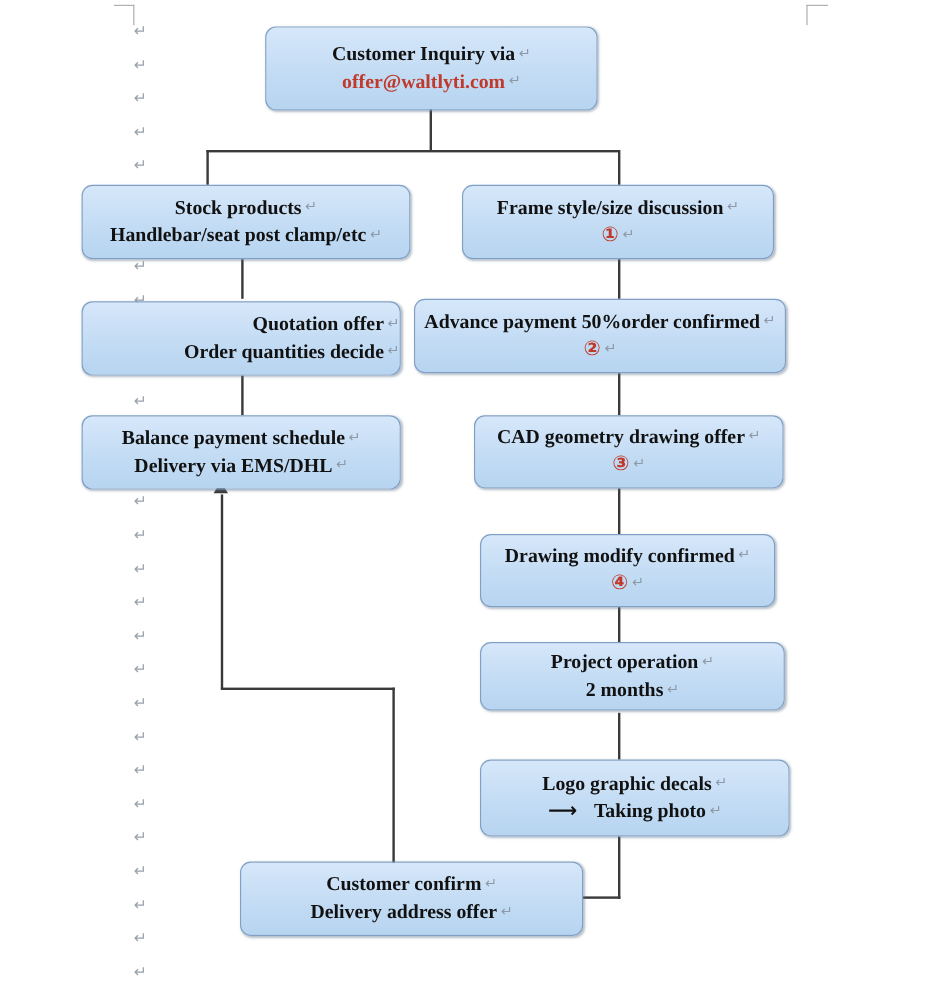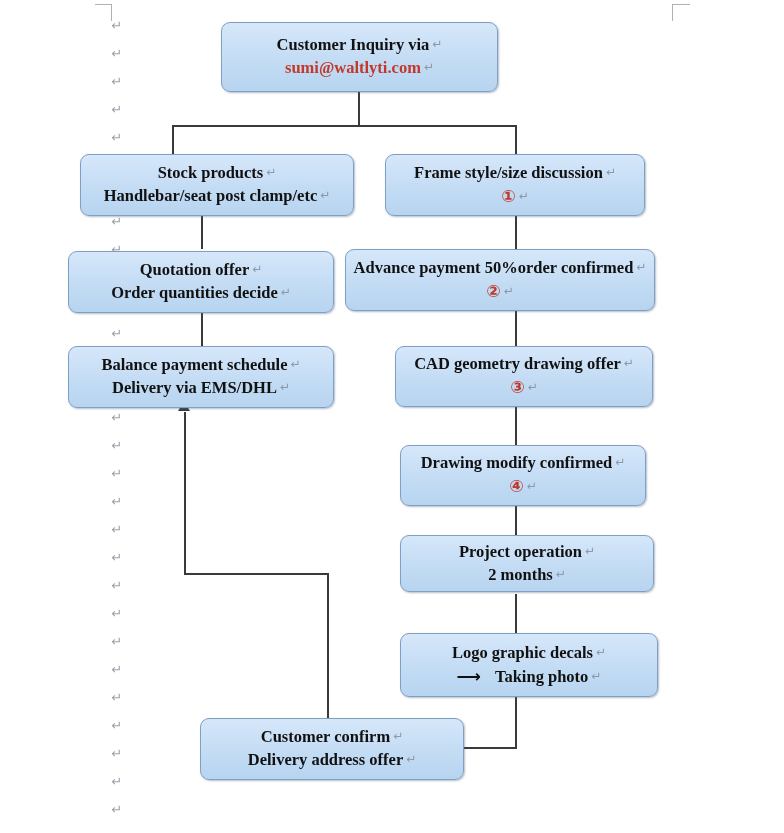--- a/index.html
+++ b/index.html
@@ -104,34 +104,34 @@
   <div class="ln-v" style="left:515px;top:697px;height:52px;"></div>
   <div class="ln-h" style="left:452px;top:747px;width:65px;"></div>
 
   <div class="ln-v" style="left:327px;top:573px;height:147px;"></div>
   <div class="ln-h" style="left:184px;top:573px;width:145px;"></div>
   <div class="ln-v" style="left:184px;top:412px;height:162px;"></div>
   <div class="arrow-up" style="left:178px;top:401px;"></div>
 
   <div class="node" style="left:221px;top:22px;width:277px;height:70px;">
     <div class="ln"><span>Customer Inquiry via</span><span class="pil">↵</span></div>
-    <div class="ln"><span class="email">sumi@waltlyti.com</span><span class="pil">↵</span></div>
+    <div class="ln"><span class="email">offer@waltlyti.com</span><span class="pil">↵</span></div>
   </div>
 
-  <div class="node" style="left:68px;top:154px;width:274px;height:62px;margin-left:12px;">
+  <div class="node" style="left:68px;top:154px;width:274px;height:62px;">
     <div class="ln"><span>Stock products</span><span class="pil">↵</span></div>
     <div class="ln"><span>Handlebar/seat post clamp/etc</span><span class="pil">↵</span></div>
   </div>
 
   <div class="node" style="left:385px;top:154px;width:260px;height:62px;">
     <div class="ln"><span>Frame style/size discussion</span><span class="pil">↵</span></div>
     <div class="ln"><span class="circnum">①</span><span class="pil">↵</span></div>
   </div>
 
-  <div class="node" style="left:68px;top:251px;width:266px;height:62px;">
+  <div class="node" style="left:68px;top:251px;width:266px;height:62px;align-items:flex-end;">
     <div class="ln"><span>Quotation offer</span><span class="pil">↵</span></div>
     <div class="ln"><span>Order quantities decide</span><span class="pil">↵</span></div>
   </div>
 
   <div class="node" style="left:345px;top:249px;width:310px;height:62px;">
     <div class="ln"><span>Advance payment 50%order confirmed</span><span class="pil">↵</span></div>
     <div class="ln"><span class="circnum">②</span><span class="pil">↵</span></div>
   </div>
 
   <div class="node" style="left:68px;top:346px;width:266px;height:62px;">
@@ -152,18 +152,18 @@
   <div class="node" style="left:400px;top:535px;width:254px;height:57px;">
     <div class="ln"><span>Project operation</span><span class="pil">↵</span></div>
     <div class="ln"><span>2 months</span><span class="pil">↵</span></div>
   </div>
 
   <div class="node" style="left:400px;top:633px;width:258px;height:64px;">
     <div class="ln"><span>Logo graphic decals</span><span class="pil">↵</span></div>
     <div class="ln"><span class="inarrow">⟶</span><span>Taking photo</span><span class="pil">↵</span></div>
   </div>
 
-  <div class="node" style="left:200px;top:718px;width:264px;height:62px;">
+  <div class="node" style="left:200px;top:718px;width:286px;height:62px;">
     <div class="ln"><span>Customer confirm</span><span class="pil">↵</span></div>
     <div class="ln"><span>Delivery address offer</span><span class="pil">↵</span></div>
   </div>
 
 </div>
 
 </body></html>

